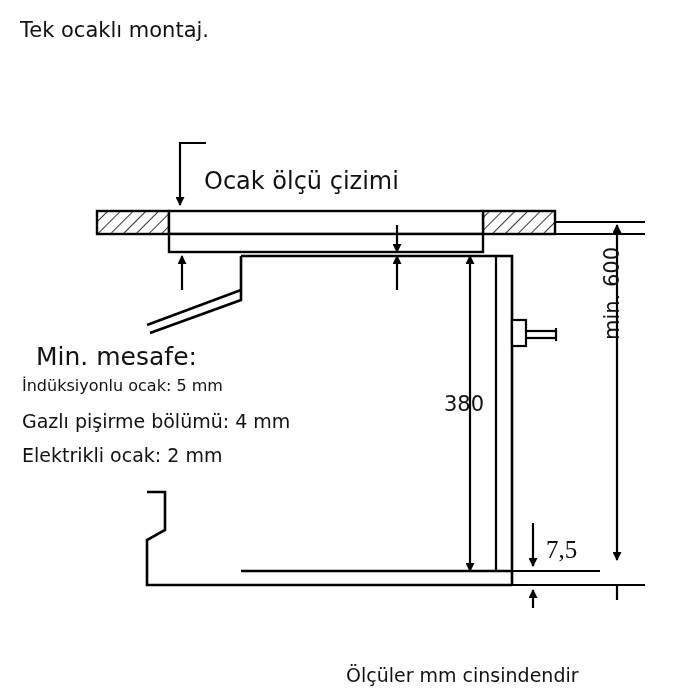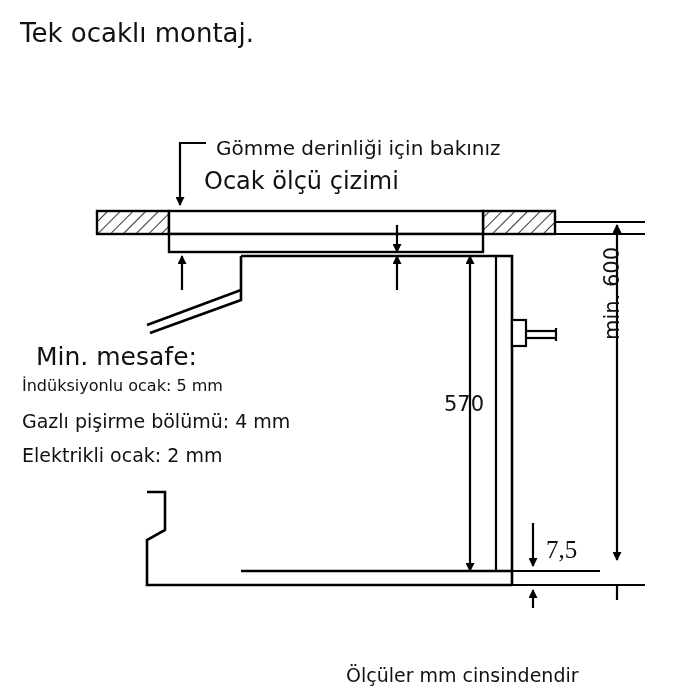--- a/index.html
+++ b/index.html
@@ -21,21 +21,21 @@
   .txt {
     position: absolute;
     font-family: "DejaVu Sans", sans-serif;
     color: #111111;
     white-space: pre;
     line-height: 1.22;
   }
   #title {
     left: 20px;
     top: 18px;
-    font-size: 26px;
+    font-size: 21px;
   }
   #callout-line1 {
     left: 216px;
     top: 136px;
     font-size: 20px;
   }
   #callout-line2 {
     left: 204px;
     top: 167px;
     font-size: 24px;
@@ -156,27 +156,26 @@
       <line x1="512" y1="585" x2="600" y2="585" stroke="#000000" stroke-width="2"></line>
     </g>
 
     <g>
       <line x1="617" y1="225" x2="617" y2="560" stroke="#000000" stroke-width="2.2" marker-start="url(#arrStart)" marker-end="url(#arrEnd)"></line>
       <line x1="617" y1="585" x2="617" y2="600" stroke="#000000" stroke-width="2.2"></line>
       <line x1="600" y1="585" x2="645" y2="585" stroke="#000000" stroke-width="2"></line>
     </g>
   </svg>
 
-  <div class="txt" id="callout-line1">Gömme derinliği için bakınız</div>
   <div class="txt" id="callout-line2">Ocak ölçü çizimi</div>
 
   <div class="txt" id="minlabel-0">Min. mesafe:</div>
   <div class="txt" id="minlabel-1">İndüksiyonlu ocak: 5 mm</div>
   <div class="txt" id="minlabel-2">Gazlı pişirme bölümü: 4 mm</div>
   <div class="txt" id="minlabel-3">Elektrikli ocak: 2 mm</div>
 
-  <div class="txt" id="dim-570">570</div>
+  <div class="txt" id="dim-570">380</div>
   <div class="txt" id="dim-75">7,5</div>
   <div class="txt" id="dim-min600">min. 600</div>
 
   <div class="txt" id="footnote">Ölçüler mm cinsindendir</div>
 
 </div>
 
 </body></html>

